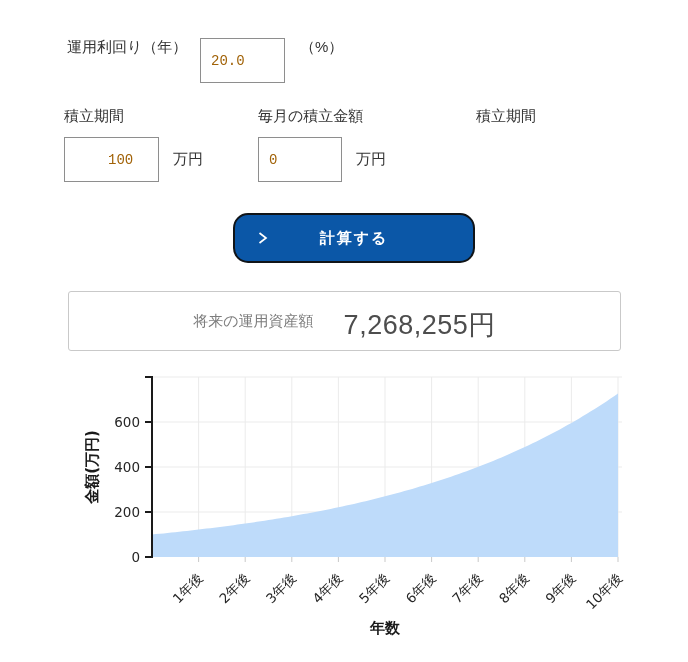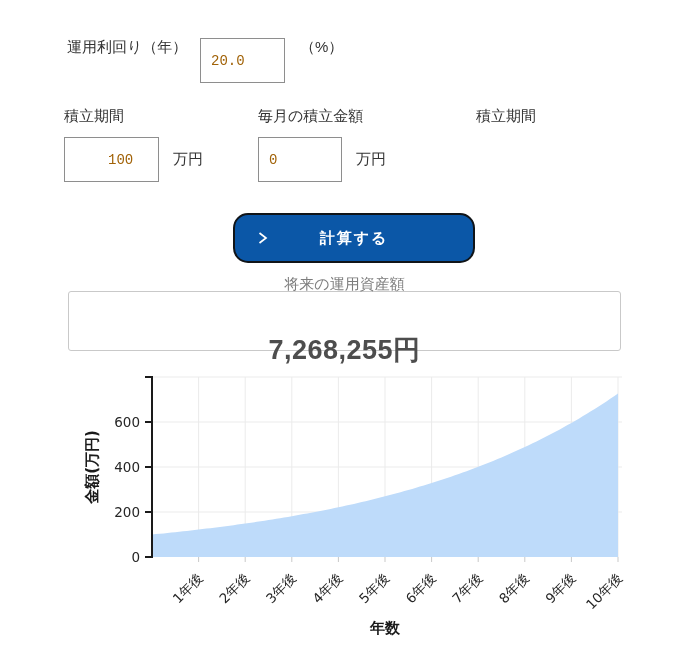--- a/index.html
+++ b/index.html
@@ -33,24 +33,24 @@
     left:233px;top:213px;width:242px;height:50px;box-sizing:border-box;
     background:#0B57A7;border:2px solid #101418;border-radius:15px;
     display:flex;align-items:center;justify-content:center;cursor:pointer;
   }
   .calc-btn-label{color:#ffffff;font-size:15px;font-weight:bold;letter-spacing:2px;}
   .btn-chevron{position:absolute;left:20px;top:50%;transform:translateY(-50%);display:flex;}
   
   .result-box{
     left:68px;top:291px;width:553px;height:60px;box-sizing:border-box;
     border:1px solid #c9c9c9;border-radius:3px;background:#fff;
-    display:flex;align-items:center;justify-content:center;gap:30px;flex-direction:column;
+    display:flex;align-items:center;justify-content:center;gap:30px;
   }
   .result-label{font-size:15px;color:#7d7d7d;}
-  .result-value{font-size:27px;font-weight:bold;color:#4d4d4d;letter-spacing:0.5px;margin-top:8px;}
+  .result-value{font-size:27px;font-weight:normal;color:#4d4d4d;letter-spacing:0.5px;margin-top:8px;}
   
   .chart-wrap{left:0;top:362px;width:688px;height:300px;}
   svg text{font-family:"DejaVu Sans","Liberation Sans",sans-serif;}
 </style>
 </head>
 <body>
 
 <div class="abs rate-row">
   <span class="field-label">運用利回り（年）</span>
   <input class="tbox" type="text" value="20.0" style="">

